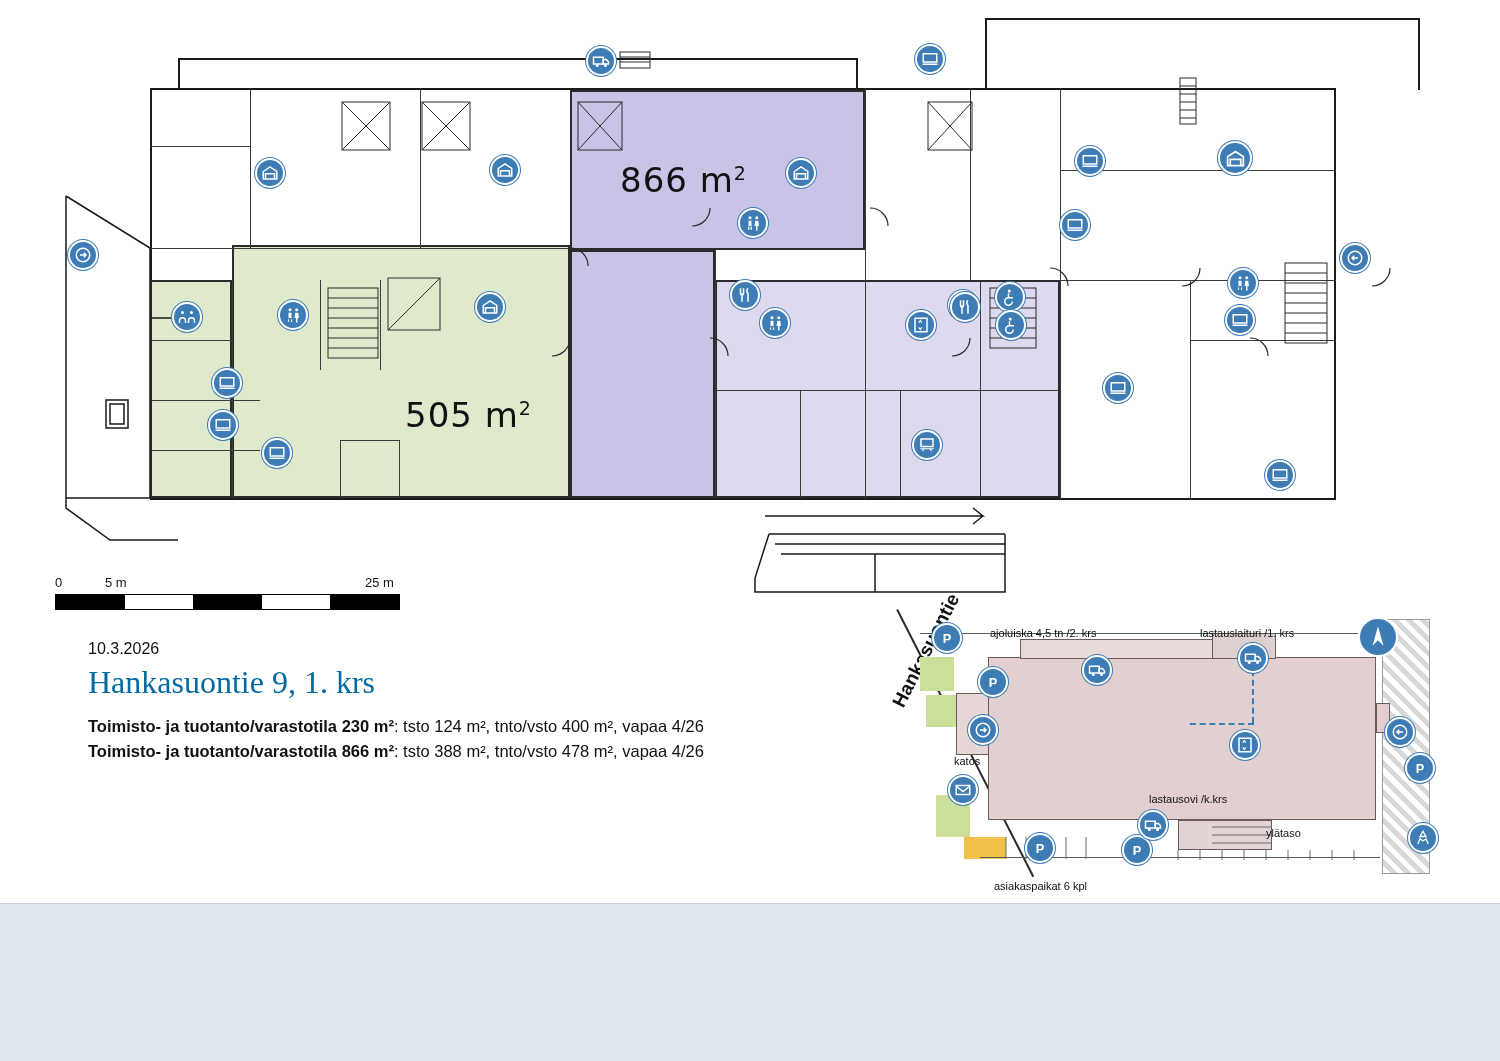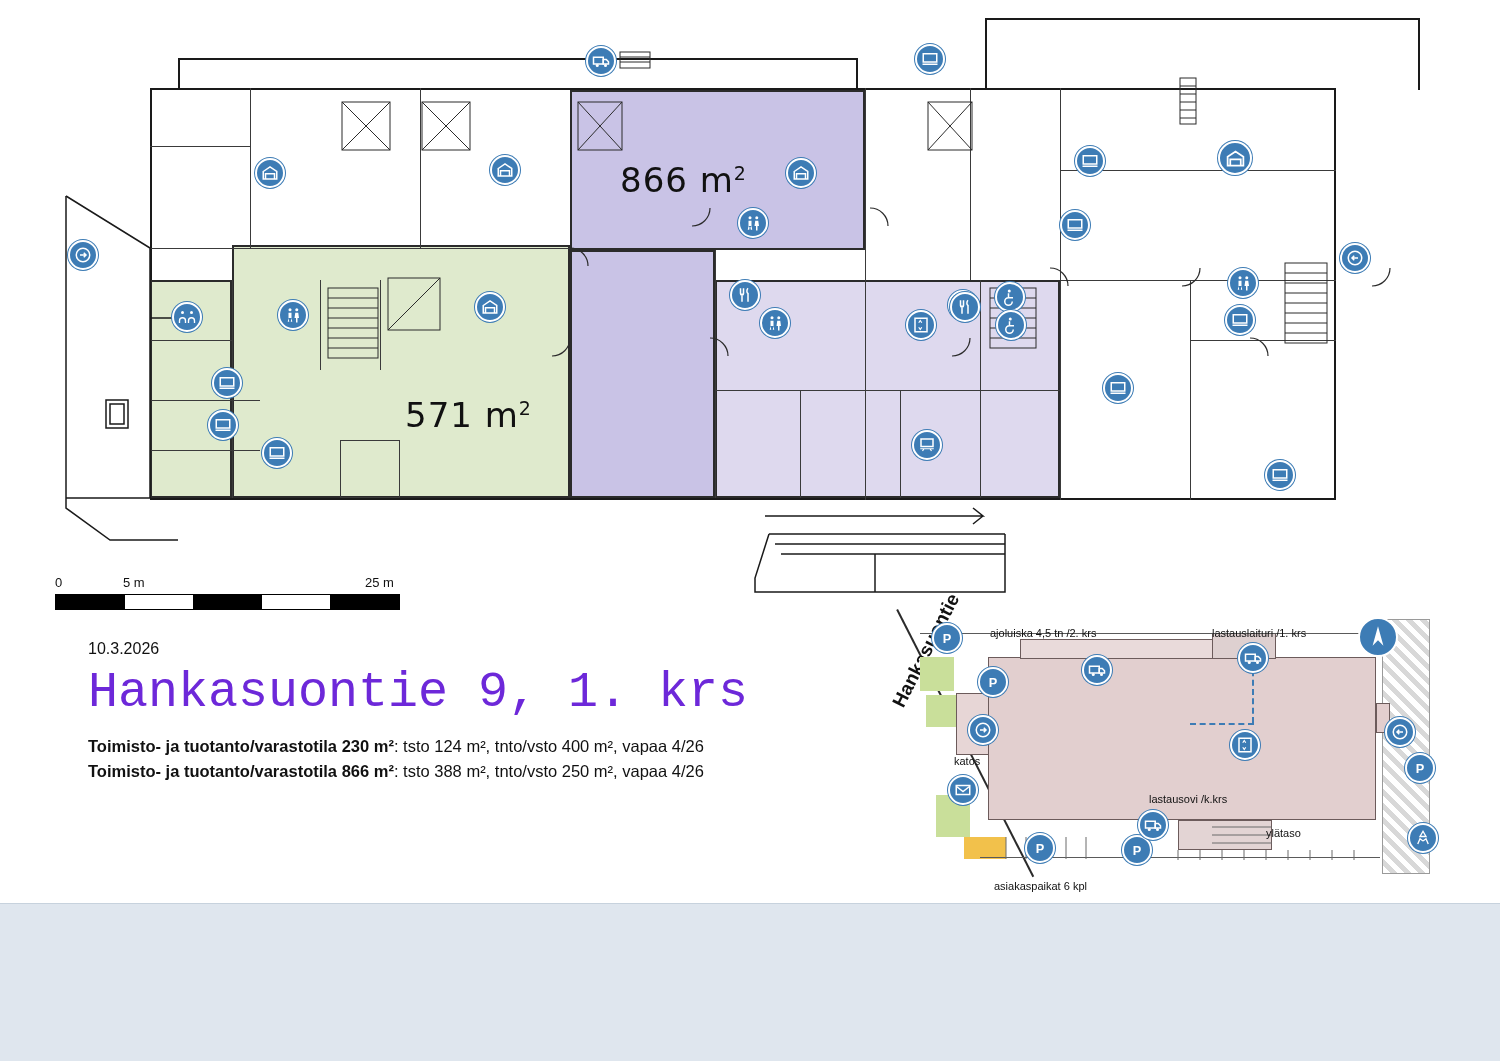--- a/index.html
+++ b/index.html
@@ -50,22 +50,22 @@
   .scalebar { position:absolute; left:55px; top:575px; width:345px; }
   .scale-ticks { position:relative; height:18px; font-size:13px; color:#111; }
   .scale-ticks span { position:absolute; top:0; }
   .scale-bar-graphic { position:relative; height:16px; border:1px solid #000; display:flex; margin-top:1px; }
   .scale-bar-graphic div { height:100%; }
 
   
   .titleblock { position:absolute; left:88px; top:640px; width:820px; }
   .date { font-size:16px; color:#111; margin-bottom:6px; }
   .main-title {
-    font-size:50px; color:#6d28d9; margin:0 0 16px 0;
-    font-family:Liberation Mono, monospace; font-weight:400;
+    font-size:32px; color:#0369a1; margin:0 0 16px 0;
+    font-family:Liberation Serif, serif; font-weight:400;
   }
   .desc-line { font-size:16.5px; color:#111; margin-bottom:6px; }
   .desc-line b { font-weight:bold; }
 
   
   .sitemap { position:absolute; left:860px; top:605px; width:620px; height:295px; }
   .site-building { position:absolute; background:#e2cfcf; border:1px solid #6c5b5b; }
   .site-green { position:absolute; background:#c9df9a; }
   .site-yellow { position:absolute; background:#f2c14b; }
   .site-hatch { position:absolute;
@@ -189,21 +189,21 @@
         <path d="M1050 180 a18 18 0 0 1 -18 18"></path>
         <path d="M1100 250 a18 18 0 0 1 18 18"></path>
         <path d="M1240 180 a18 18 0 0 1 -18 18"></path>
       </g>
     </svg>
 
     <div class="area-label" style="left:620px; top:160px;">
       <span>866 m</span><sup>2</sup>
     </div>
     <div class="area-label" style="left:405px; top:395px;">
-      <span>571 m</span><sup>2</sup>
+      <span>505 m</span><sup>2</sup>
     </div>
 
     <div class="ico" style="left:255px; top:158px;">
       <svg viewBox="0 0 24 24">
           <path d="M3 10 L12 4 L21 10 V20 H3 Z M6 13 h12 v7 H6 Z" fill="none" stroke="#fff" stroke-width="2"></path>
         </svg>
     </div>
     <div class="ico" style="left:490px; top:155px;">
       <svg viewBox="0 0 24 24">
           <path d="M3 10 L12 4 L21 10 V20 H3 Z M6 13 h12 v7 H6 Z" fill="none" stroke="#fff" stroke-width="2"></path>
@@ -376,42 +376,42 @@
     <div class="ico" style="left:1340px; top:243px;">
       <svg viewBox="0 0 24 24">
           <circle cx="12" cy="12" r="9" fill="none" stroke="#fff" stroke-width="2"></circle>
           <path d="M16 12 h-8 M11 9 l-3 3 l3 3" fill="none" stroke="#fff" stroke-width="2"></path>
         </svg>
     </div>
 
     <div class="scalebar">
       <div class="scale-ticks">
         <span style="left:0;">0</span>
-        <span style="left:68px;">5 m</span>
+        <span style="left:50px;">5 m</span>
         <span style="left:310px;">25 m</span>
       </div>
       <div class="scale-bar-graphic">
         <div style="flex:1;background:#000;"></div>
         <div style="flex:1;background:#fff;"></div>
         <div style="flex:1;background:#000;"></div>
         <div style="flex:1;background:#fff;"></div>
         <div style="flex:1;background:#000;"></div>
       </div>
     </div>
   </div>
 
   <div class="titleblock">
     <div class="date">10.3.2026</div>
     <h1 class="main-title">Hankasuontie 9, 1. krs</h1>
 
     <div class="desc-line">
       <b>Toimisto- ja tuotanto/varastotila 230 m²</b><span>: tsto 124 m², tnto/vsto 400 m², vapaa 4/26</span>
     </div>
     <div class="desc-line">
-      <b>Toimisto- ja tuotanto/varastotila 866 m²</b><span>: tsto 388 m², tnto/vsto 250 m², vapaa 4/26</span>
+      <b>Toimisto- ja tuotanto/varastotila 866 m²</b><span>: tsto 388 m², tnto/vsto 478 m², vapaa 4/26</span>
     </div>
   </div>
 
   <div class="sitemap">
 
     <div class="road-line" style="left:38px; top:4px; width:300px; transform:rotate(63deg);"></div>
     <div class="road-label" style="left:28px; top:96px;">Hankasuontie</div>
 
     <div class="site-hatch" style="left:522px; top:14px; width:48px; height:255px;"></div>
 
@@ -435,21 +435,21 @@
         <path d="M146 232 v22 M166 232 v22 M186 232 v22 M206 232 v22 M226 232 v22"></path>
         <path d="M318 245 v10 M340 245 v10 M362 245 v10 M384 245 v10 M406 245 v10 M428 245 v10 M450 245 v10 M472 245 v10 M494 245 v10"></path>
         <path d="M352 222 h60 M352 230 h60 M352 238 h60"></path>
       </g>
     </svg>
 
     <div class="site-dash" style="left:392px; top:56px; height:62px;"></div>
     <div class="site-dash-h" style="left:330px; top:118px; width:64px;"></div>
 
     <div class="site-label" style="left:130px; top:22px;">ajoluiska 4,5 tn /2. krs</div>
-    <div class="site-label" style="left:352px; top:22px;">lastauslaituri /1. krs</div>
+    <div class="site-label" style="left:340px; top:22px;">lastauslaituri /1. krs</div>
     <div class="site-label" style="left:94px; top:150px;">katos</div>
     <div class="site-label" style="left:243px; top:188px;padding-left:46px;">lastausovi /k.krs</div>
     <div class="site-label" style="left:406px; top:222px;">ylätaso</div>
     <div class="site-label" style="left:134px; top:275px;">asiakaspaikat 6 kpl</div>
 
     <div class="compass" style="left:498px; top:12px;">
       <svg viewBox="0 0 24 24">
           <path d="M12 2 L17 20 L12 15 L7 20 Z" fill="#ffffff"></path>
         </svg>
     </div>

